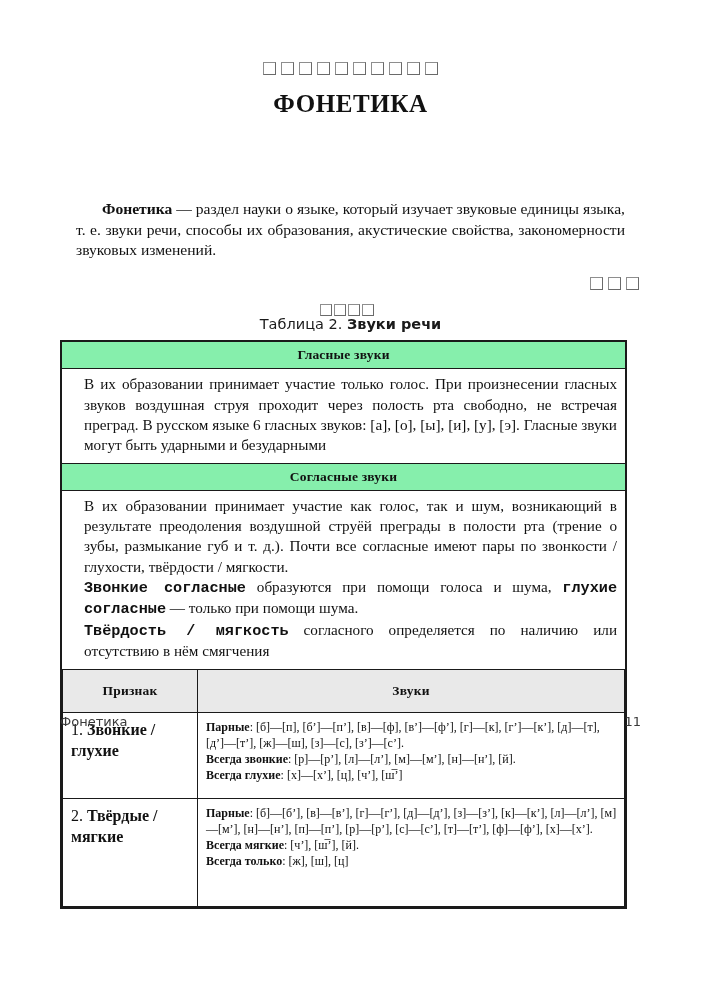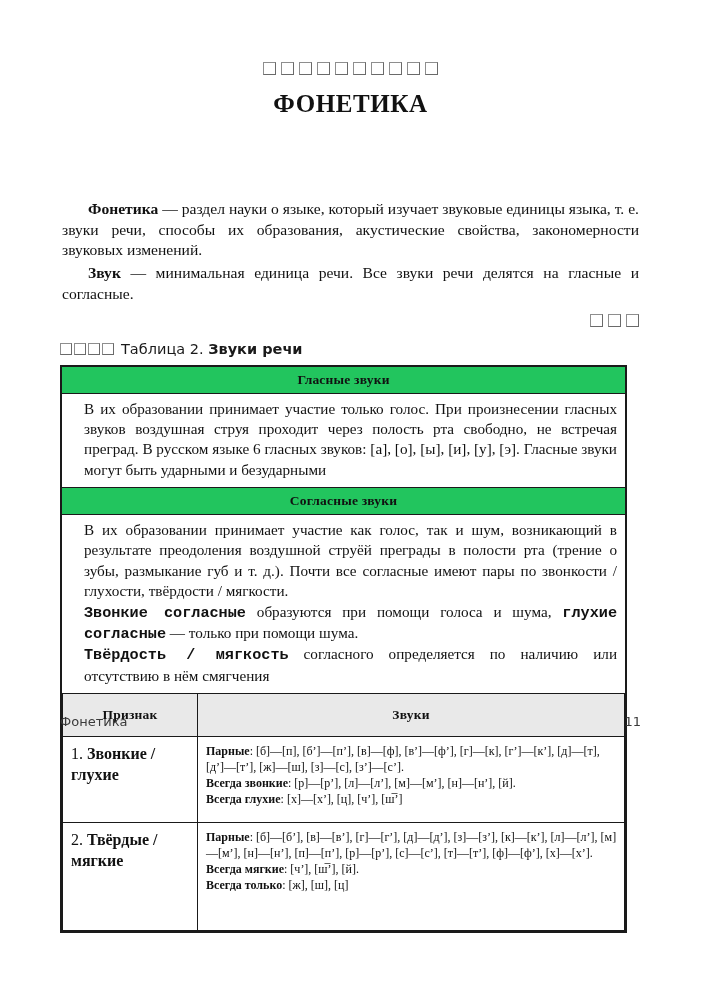--- a/index.html
+++ b/index.html
@@ -53,21 +53,21 @@
     letter-spacing: 0.6px;
     margin: 0;
     padding-top: 4px;
   }
 
   
   .intro {
     margin-top: 81px;
   }
   .intro p {
-    margin: 2px;
+    margin: 16px;
     font-size: 15.6px;
     line-height: 1.33;
     text-align: justify;
     text-indent: 26px;
     hyphens: manual;
   }
   .intro p b { font-weight: bold; }
 
   .tofu-right {
     display: flex;
@@ -81,41 +81,42 @@
   
   .table-caption {
     display: flex;
     align-items: center;
     gap: 0px;
     margin-top: 14px;
     margin-bottom: 8px;
     font-family: "DejaVu Sans", "Liberation Sans", sans-serif;
     font-size: 14.5px;
     color: #1a1a1a;
+    flex-direction: column;
   }
   .caption-boxes {
     display: flex;
     gap: 2px;
     margin-right: 7px;
     line-height: 0;
   }
   .caption-boxes .tofu { width: 12px; height: 12px; }
   .caption-text { white-space: nowrap; }
   .caption-text b { font-weight: bold; }
 
   
   .tbl {
     width: 567px;
     border: 2px solid #1a1a1a;
     border-collapse: collapse;
     box-sizing: border-box;
     background: #ffffff;
   }
   .tbl-head {
-    background: #22c55e;
+    background: #86efac;
     border-bottom: 1.5px solid #1a1a1a;
     text-align: center;
     font-size: 13.5px;
     font-weight: bold;
     padding: 5px 4px 5px;
     letter-spacing: 0.2px;
   }
   .tbl-body {
     padding: 5px 8px 7px 8px;
     font-size: 15.2px;
@@ -194,21 +195,20 @@
         <span class="tofu"></span>
         <span class="tofu"></span>
         <span class="tofu"></span>
         <span class="tofu"></span>
       </div>
     <h1 class="chapter-title">ФОНЕТИКА</h1>
   </div>
 
   <div class="intro">
     <p><b>Фонетика</b><span> — раздел науки о языке, который изучает звуковые единицы языка, т. е. звуки речи, способы их образования, акустические свойства, закономерности звуковых изменений.</span></p>
-    <p><b>Звук</b><span> — минимальная единица речи. Все звуки речи делятся на гласные и согласные.</span></p>
     <div class="tofu-right">
         <span class="tofu"></span>
         <span class="tofu"></span>
         <span class="tofu"></span>
       </div>
   </div>
 
   <div class="table-caption">
     <span class="caption-boxes">
         <span class="tofu"></span>

